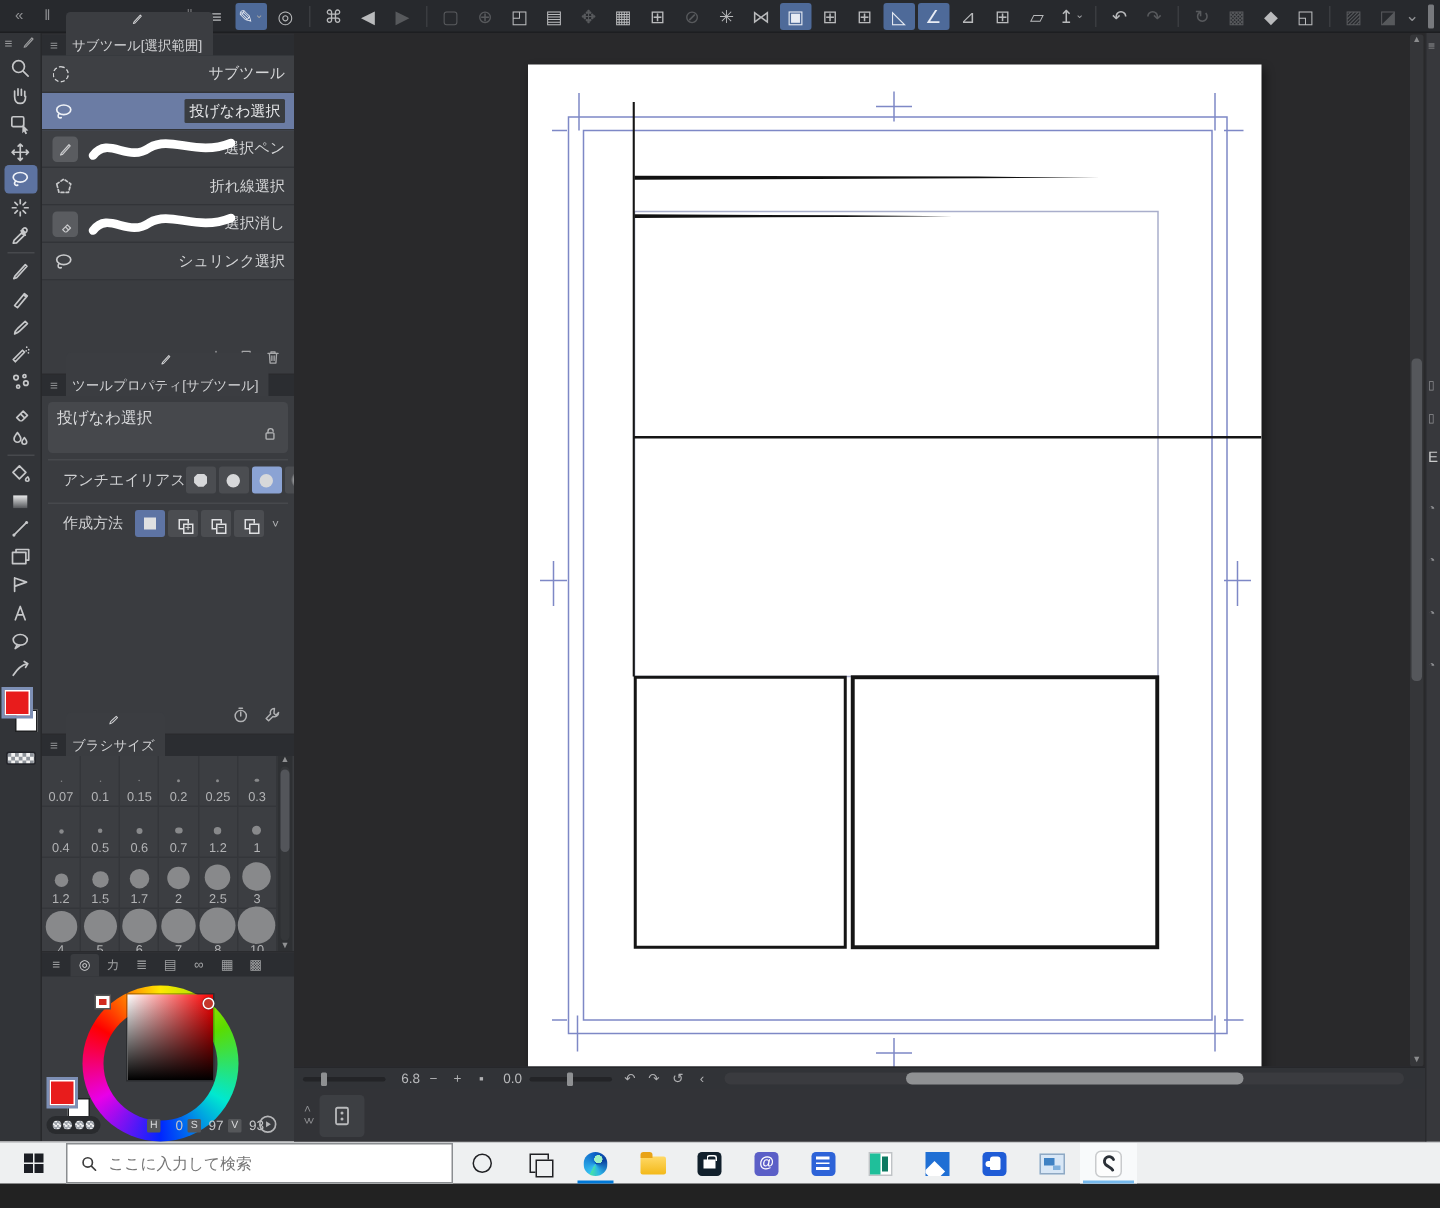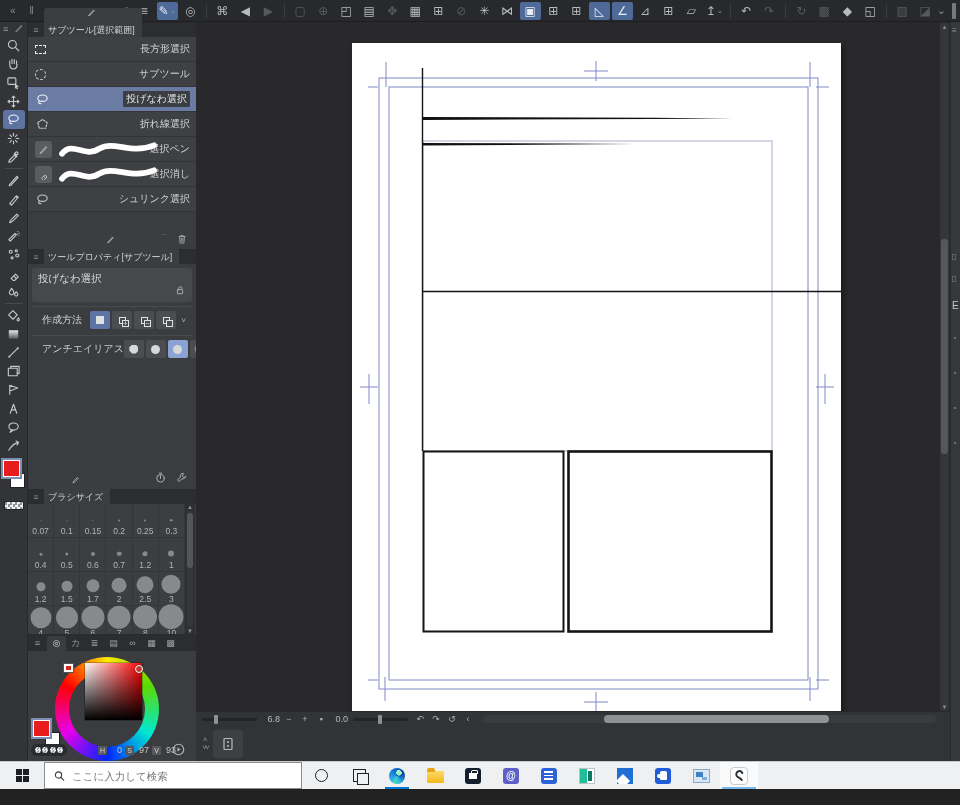--- a/index.html
+++ b/index.html
@@ -458,59 +458,53 @@
           <span class="ptab">
               <span id="st-pen-ic"><svg viewBox="0 0 16 16" width="9" height="9" fill="none" stroke="currentColor" stroke-width="1.2" stroke-linecap="round" stroke-linejoin="round">
                   <path d="M4.2 11.8 L11.6 3.6 12.8 4.8 5.4 13 3.4 13.6z"></path>
                 </svg></span>
               <span>サブツール[選択範囲]</span>
             </span>
         </div>
         <div class="st-list" id="st-list">
             <div class="st-row">
               <span class="ic">
-                <span class="dash-rect"></span>
-              </span>
-              <span class="lbl">長方形選択</span>
-            </div>
-            <div class="st-row">
-              <span class="ic">
                 <span class="dash-ellipse"></span>
               </span>
               <span class="lbl">サブツール</span>
             </div>
             <div class="st-row sel">
               <span class="ic">
                 <svg viewBox="0 0 16 16" width="15" height="15" fill="none" stroke="currentColor" stroke-width="1.2" stroke-linecap="round" stroke-linejoin="round">
                   <ellipse cx="8" cy="6.6" rx="5" ry="3.4"></ellipse>
                   <path d="M4.6 9.4 c-1.4 1.6 -.4 3.6 1.6 2.8"></path>
                 </svg>
               </span>
               <span class="lbl">投げなわ選択</span>
             </div>
             <div class="st-row">
               <span class="ic">
-                <svg viewBox="0 0 16 16" width="15" height="15" fill="none" stroke="currentColor" stroke-width="1.2" stroke-linecap="round" stroke-linejoin="round">
-                  <polygon points="3,6 8,2.6 13,6 11.4,12 4.6,12" stroke-dasharray="2 1.6"></polygon>
-                </svg>
-              </span>
-              <span class="lbl">折れ線選択</span>
-            </div>
-            <div class="st-row">
-              <span class="ic">
                 <span class="chip">
                   <svg viewBox="0 0 16 16" width="11" height="11" fill="none" stroke="currentColor" stroke-width="1.2" stroke-linecap="round" stroke-linejoin="round">
                     <path d="M4.2 11.8 L11.6 3.6 12.8 4.8 5.4 13 3.4 13.6z"></path>
                   </svg>
                 </span>
               </span>
               <span class="squig"><svg viewBox="0 0 96 22" width="108" height="23" fill="none" stroke="currentColor" stroke-linecap="round">
                   <path d="M4 15 C14 2 26 20 40 10 C54 2 70 16 92 7" stroke-width="5.5"></path>
                 </svg></span>
               <span class="lbl">選択ペン</span>
+            </div>
+            <div class="st-row">
+              <span class="ic">
+                <svg viewBox="0 0 16 16" width="15" height="15" fill="none" stroke="currentColor" stroke-width="1.2" stroke-linecap="round" stroke-linejoin="round">
+                  <polygon points="3,6 8,2.6 13,6 11.4,12 4.6,12" stroke-dasharray="2 1.6"></polygon>
+                </svg>
+              </span>
+              <span class="lbl">折れ線選択</span>
             </div>
             <div class="st-row">
               <span class="ic">
                 <span class="chip">
                   <svg viewBox="0 0 16 16" width="11" height="11" fill="none" stroke="currentColor" stroke-width="1.2" stroke-linecap="round" stroke-linejoin="round">
                     <path d="M5.5 13.2 l4.6-4.6 3 3 -4.6 4.6z M8.2 10.6 l3 3"></path>
                   </svg>
                 </span>
               </span>
               <span class="squig"><svg viewBox="0 0 96 22" width="108" height="23" fill="none" stroke="currentColor" stroke-linecap="round">
@@ -553,57 +547,57 @@
             </span>
         </div>
         <div class="tp-title">
           <span>投げなわ選択</span>
           <span class="lock" id="tp-lock"><svg viewBox="0 0 16 16" width="12" height="12" fill="none" stroke="currentColor" stroke-width="1.2" stroke-linecap="round" stroke-linejoin="round">
                 <rect x="4.5" y="7.5" width="7" height="5.5" rx="0.8"></rect>
                 <path d="M6.2 7.5 V6 a2.3 2.3 0 0 1 4.6 0"></path>
               </svg></span>
         </div>
         <div class="tp-row">
+          <span class="rl">アンチエイリアス</span>
+          <span class="tp-btns">
+            <span class="tpb">
+                <span class="oct"></span>
+              </span>
+            <span class="tpb">
+                <span class="cir"></span>
+              </span>
+            <span class="tpb sel2">
+                <span class="cir"></span>
+              </span>
+            <span class="tpb">
+                <span class="blur"></span>
+              </span>
+            <span class="tp-chev">˅</span>
+          </span>
+        </div>
+        <div class="tp-row">
           <span class="rl">作成方法</span>
           <span class="tp-btns">
             <span class="tpb sel">
                 <span class="sq"></span>
               </span>
             <span class="tpb">
                 <span class="sq2">
                   <i>+</i>
                 </span>
               </span>
             <span class="tpb">
                 <span class="sq2">
                   <i>−</i>
                 </span>
               </span>
             <span class="tpb">
                 <span class="sq2">
                   <i></i>
                 </span>
-              </span>
-            <span class="tp-chev">˅</span>
-          </span>
-        </div>
-        <div class="tp-row">
-          <span class="rl">アンチエイリアス</span>
-          <span class="tp-btns">
-            <span class="tpb">
-                <span class="oct"></span>
-              </span>
-            <span class="tpb">
-                <span class="cir"></span>
-              </span>
-            <span class="tpb sel2">
-                <span class="cir"></span>
-              </span>
-            <span class="tpb">
-                <span class="blur"></span>
               </span>
             <span class="tp-chev">˅</span>
           </span>
         </div>
         <div class="tp-foot">
           <span id="tp-timer"><svg viewBox="0 0 16 16" width="13" height="13" fill="none" stroke="currentColor" stroke-width="1.2" stroke-linecap="round" stroke-linejoin="round">
                 <circle cx="8" cy="9" r="4.6"></circle>
                 <path d="M8 9 V5.8 M6.6 2.6 h2.8"></path>
               </svg></span>
           <span id="tp-wrench"><svg viewBox="0 0 16 16" width="13" height="13" fill="none" stroke="currentColor" stroke-width="1.2" stroke-linecap="round" stroke-linejoin="round">

